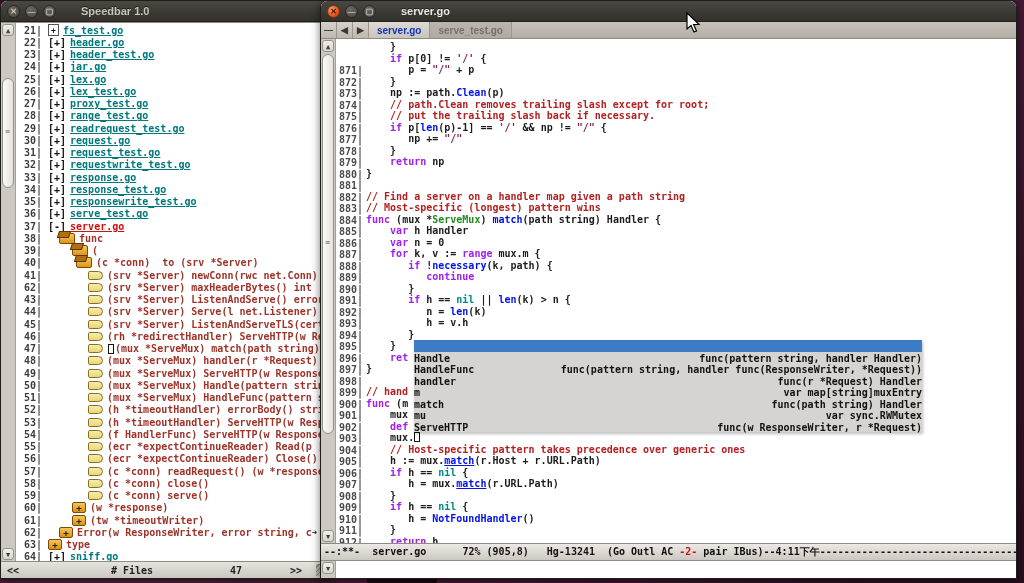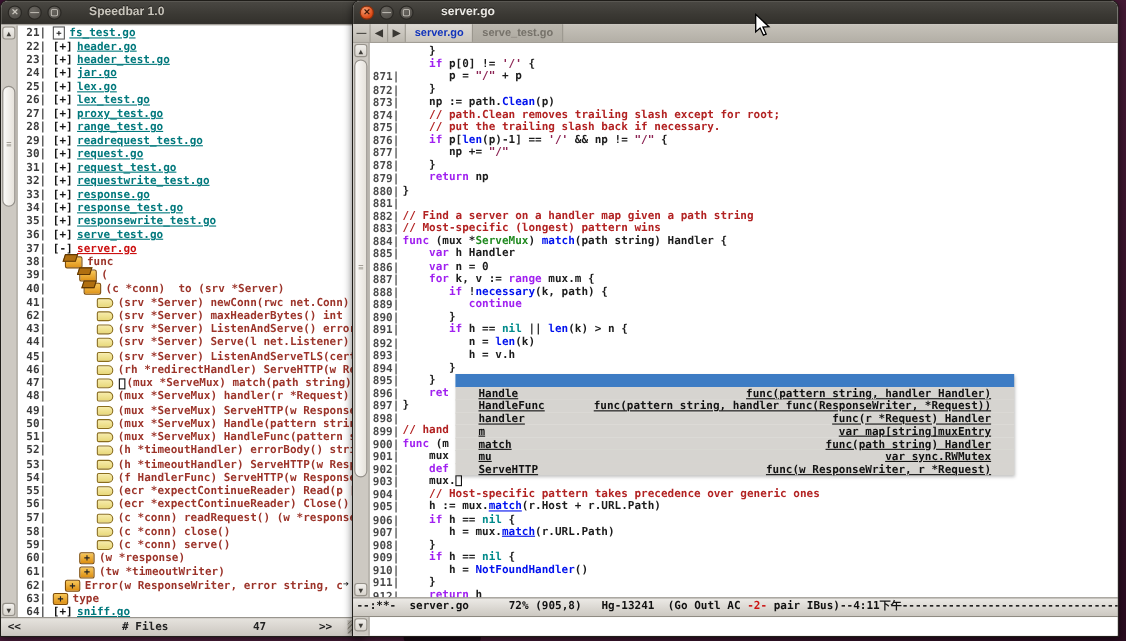--- a/index.html
+++ b/index.html
@@ -98,21 +98,21 @@
   .fnu { color:#0011ee; text-decoration:underline; }
   .typ { color:#228b22; }
   .cst { color:#008b8b; }
   .hollow { display:inline-block; width:6px; height:10px; border:1px solid #111;
     vertical-align:-1px; }
   
   .popup { position:absolute; left:78px; top:301px; width:508px; z-index:5;
     font:600 10px "DejaVu Sans Mono",monospace; box-shadow:1px 2px 3px rgba(0,0,0,.25); }
   .pop-sel { height:11.5px; background:#3d7cc4; }
   .pop-row { height:11.5px; line-height:11.5px; background:#d6d4d0; color:#111;
-    display:flex; padding:0 21px; white-space:pre; border-top:1px solid #d6d4d0;text-decoration:underline; }
+    display:flex; padding:0 0; white-space:pre; border-top:1px solid #d6d4d0; }
   .pop-row .sig { margin-left:auto; }
   .modeline { position:absolute; left:0; right:0; bottom:17px; height:18px;
     background:linear-gradient(#eceae6,#ccc8c1); border-top:1px solid #8f8b83;
     border-bottom:1px solid #8f8b83; font:600 10px "DejaVu Sans Mono",monospace; color:#111;
     line-height:16px; white-space:pre; overflow:hidden; padding-left:3px; }
   .modeline .red { color:#cc1111; }
   .minibuf { position:absolute; left:0; right:0; bottom:0; height:17px; background:#fff;
     display:flex; }
   .mb-gut { width:15px; background:#cdc9c2; border-right:1px solid #a5a199; position:relative; }
 

